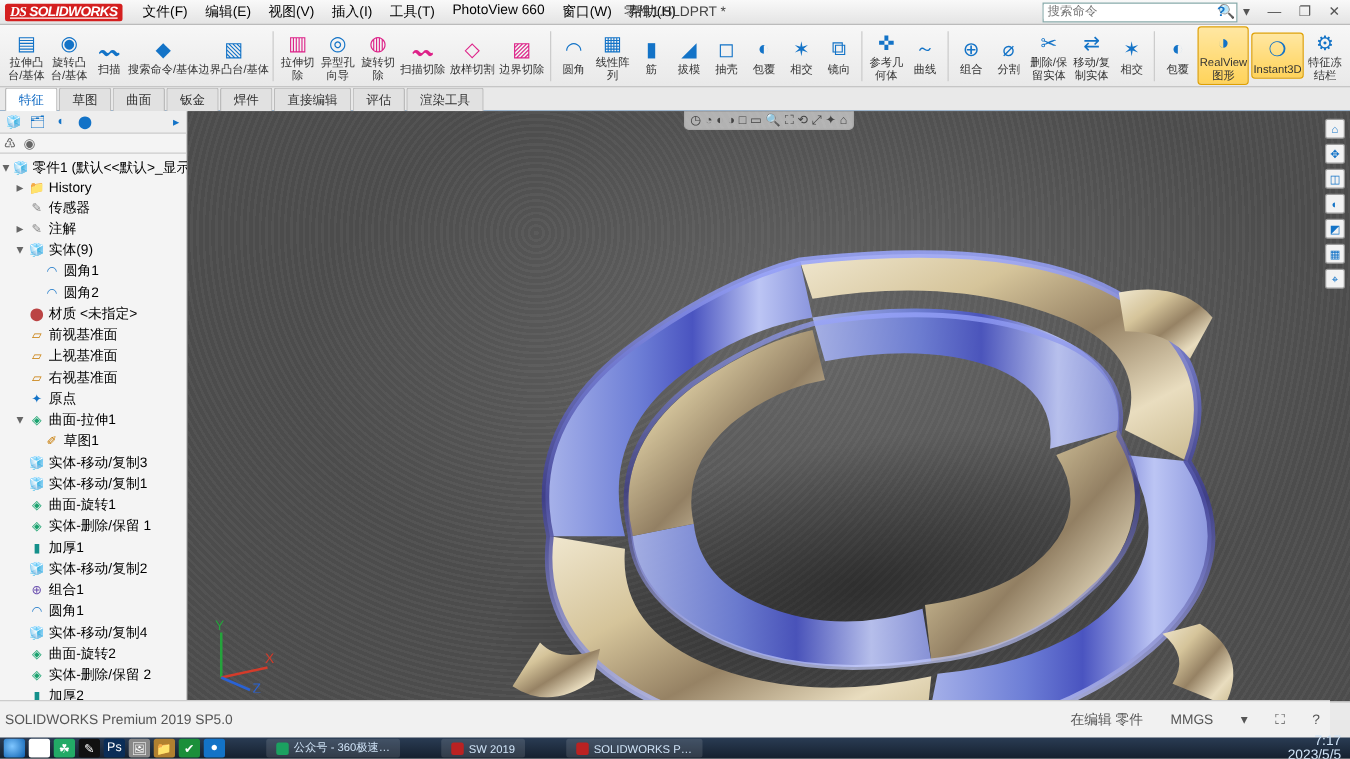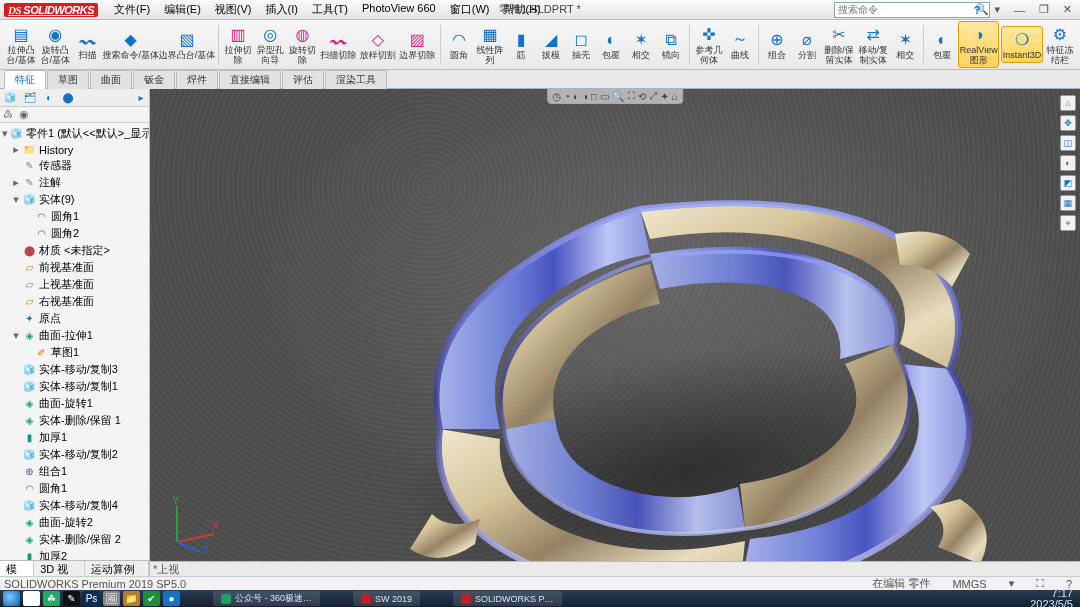--- a/index.html
+++ b/index.html
@@ -58,21 +58,21 @@
   .shadow { position:absolute; left:230px; top:250px; width:620px; height:260px; background:radial-gradient(ellipse, rgba(0,0,0,.45), transparent 65%); transform:skewX(-20deg) rotate(-6deg); filter:blur(6px);}
   .ring svg { position:absolute; left:120px; top:60px; }
   .triad { position:absolute; left:12px; bottom:22px; }
   .confbar { position:absolute; left:0; bottom:0; height:15px; width:100%; background:#eaeaea; border-top:1px solid #bbb; font-size:9px; color:#555; display:flex; align-items:center; padding-left:3px;}
   .vp-sidetools { position:absolute; right:2px; top:6px; width:18px; display:flex; flex-direction:column; gap:4px;}
   .vp-sidetools span{ width:16px;height:16px;background:#f2f2f2;border:1px solid #999;border-radius:2px;display:flex;align-items:center;justify-content:center;font-size:9px;color:#1373c7;}
   .vp-toptools { position:absolute; left:50%; top:-1px; transform:translateX(-50%); height:16px; background:rgba(230,230,230,.65); border:1px solid #aaa; border-radius:0 0 4px 4px; display:flex; gap:3px; padding:0 4px; align-items:center;}
   .vp-toptools span{ font-size:10px; color:#444; }
 
   
-  .statusbar{ position:absolute; bottom:17px; left:0; right:0; height:14px; background:#f1f1f1; border-top:1px solid #ccc; font-size:10px; color:#555; display:flex; align-items:center; padding:0 4px; justify-content:space-between;}
+  .statusbar{ position:absolute; bottom:17px; left:0; right:16px; height:30px; background:#f1f1f1; border-top:1px solid #ccc; font-size:10px; color:#555; display:flex; align-items:center; padding:0 4px; justify-content:space-between;}
   .statusbar .right{ display:flex; gap:14px; align-items:center;}
   .statR span{ padding:0 4px;}
 
   
   .taskbar{ position:absolute; bottom:0; left:0; right:0; height:17px; background:linear-gradient(#2a3c54,#15202e); display:flex; align-items:center; padding:0 3px; }
   .tb-ico{ width:17px; height:15px; margin-right:3px; border-radius:2px; display:flex; align-items:center; justify-content:center; font-size:10px; color:#fff;}
   .tb-app{ height:15px; padding:0 8px; background:rgba(255,255,255,.12); border-radius:2px; color:#cfe3f7; font-size:9px; display:flex; align-items:center; margin-right:3px; max-width:120px; overflow:hidden; white-space:nowrap;margin-left:30px;}
   .tb-clock{ margin-left:auto; color:#cfe3f7; font-size:9px; text-align:right; line-height:1; padding-right:4px;}
 </style>
 </head>

